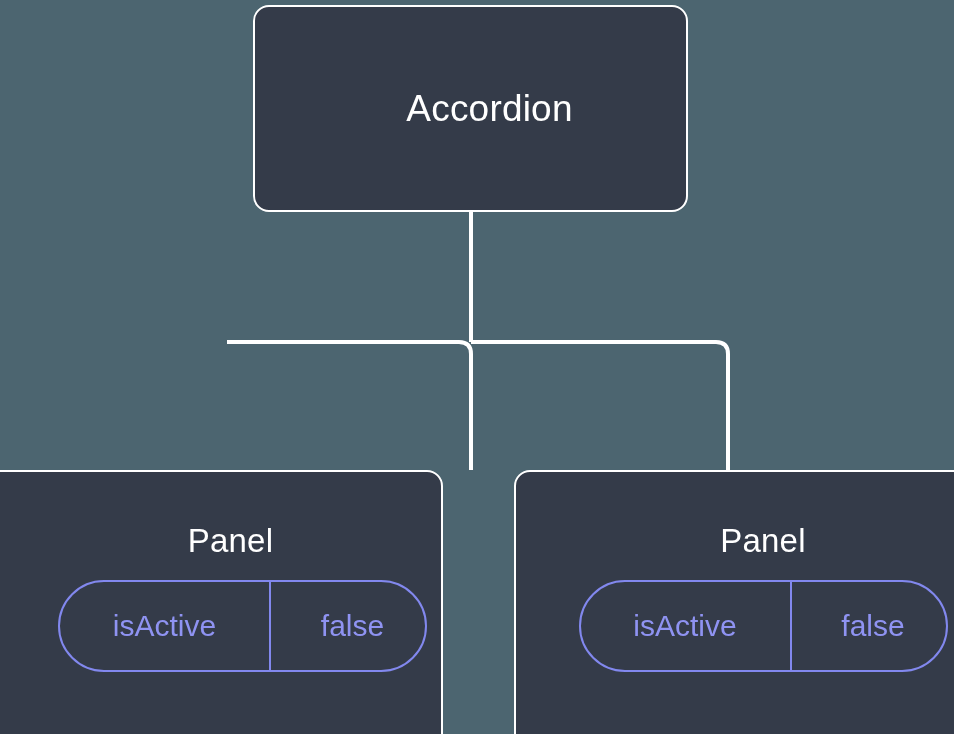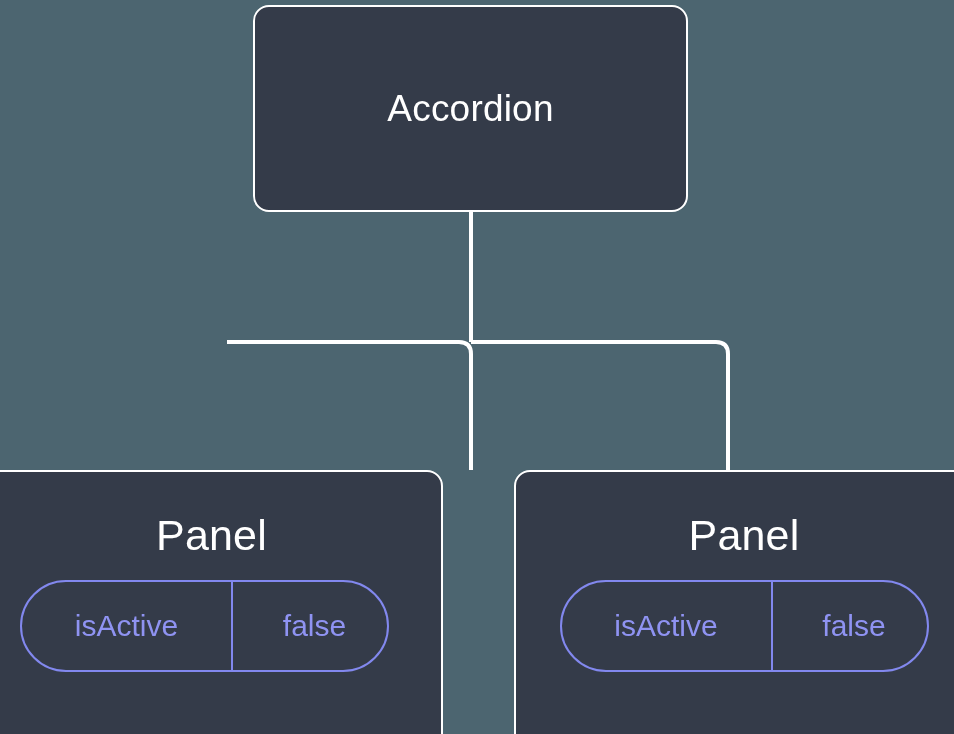--- a/index.html
+++ b/index.html
@@ -35,20 +35,21 @@
   
   .node {
     position: absolute;
     box-sizing: border-box;
     background: #343b49;
     border: 2px solid #ffffff;
     border-radius: 16px;
     display: flex;
     flex-direction: column;
     align-items: center;
+    padding-left: 38px;
   }
 
   #node-accordion {
     left: 253px;
     top: 5px;
     width: 435px;
     height: 207px;
     justify-content: center;
   }
 
@@ -74,21 +75,22 @@
     letter-spacing: 0.2px;
     line-height: 1;
     white-space: nowrap;
   }
 
   #node-accordion .node-title {
     font-size: 37px;
   }
 
   .panel-node .node-title {
-    font-size: 43px;
+    font-size: 33px;
+    margin-top: 10px;
   }
 
   
   .state-pill {
     display: flex;
     align-items: stretch;
     margin-top: 23px;
     height: 92px;
     border: 2px solid #8288ee;
     border-radius: 46px;

